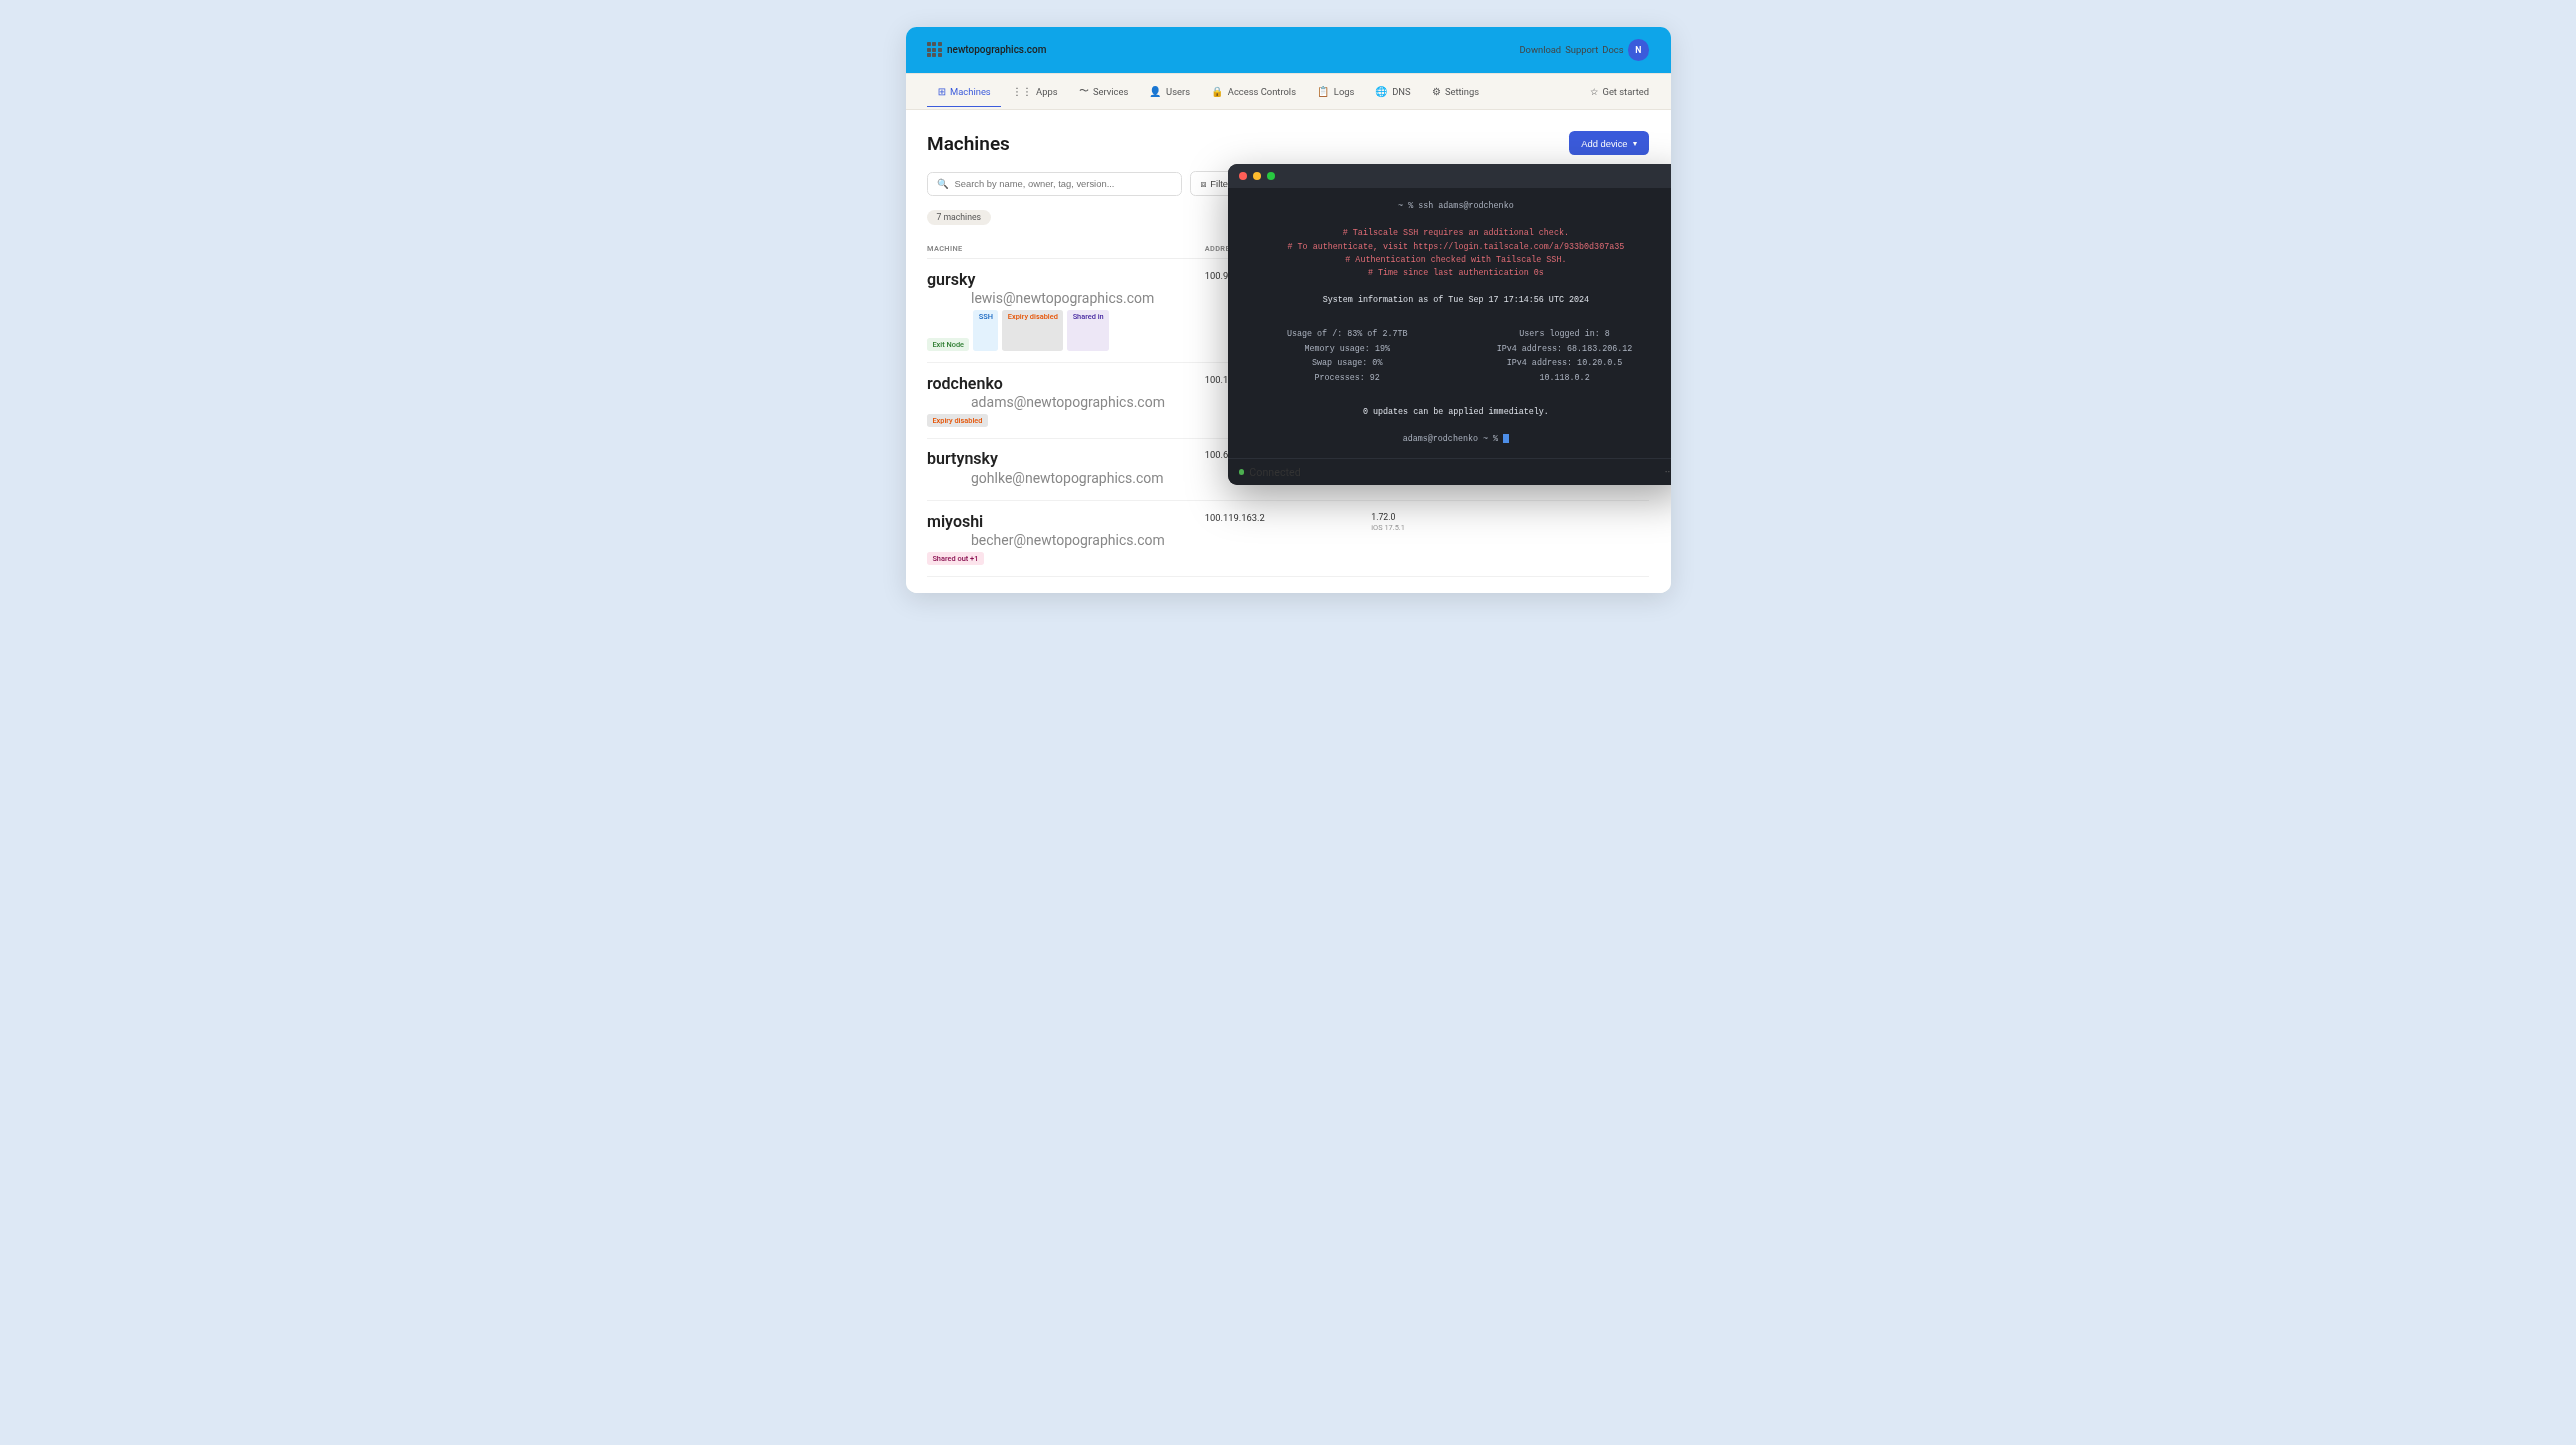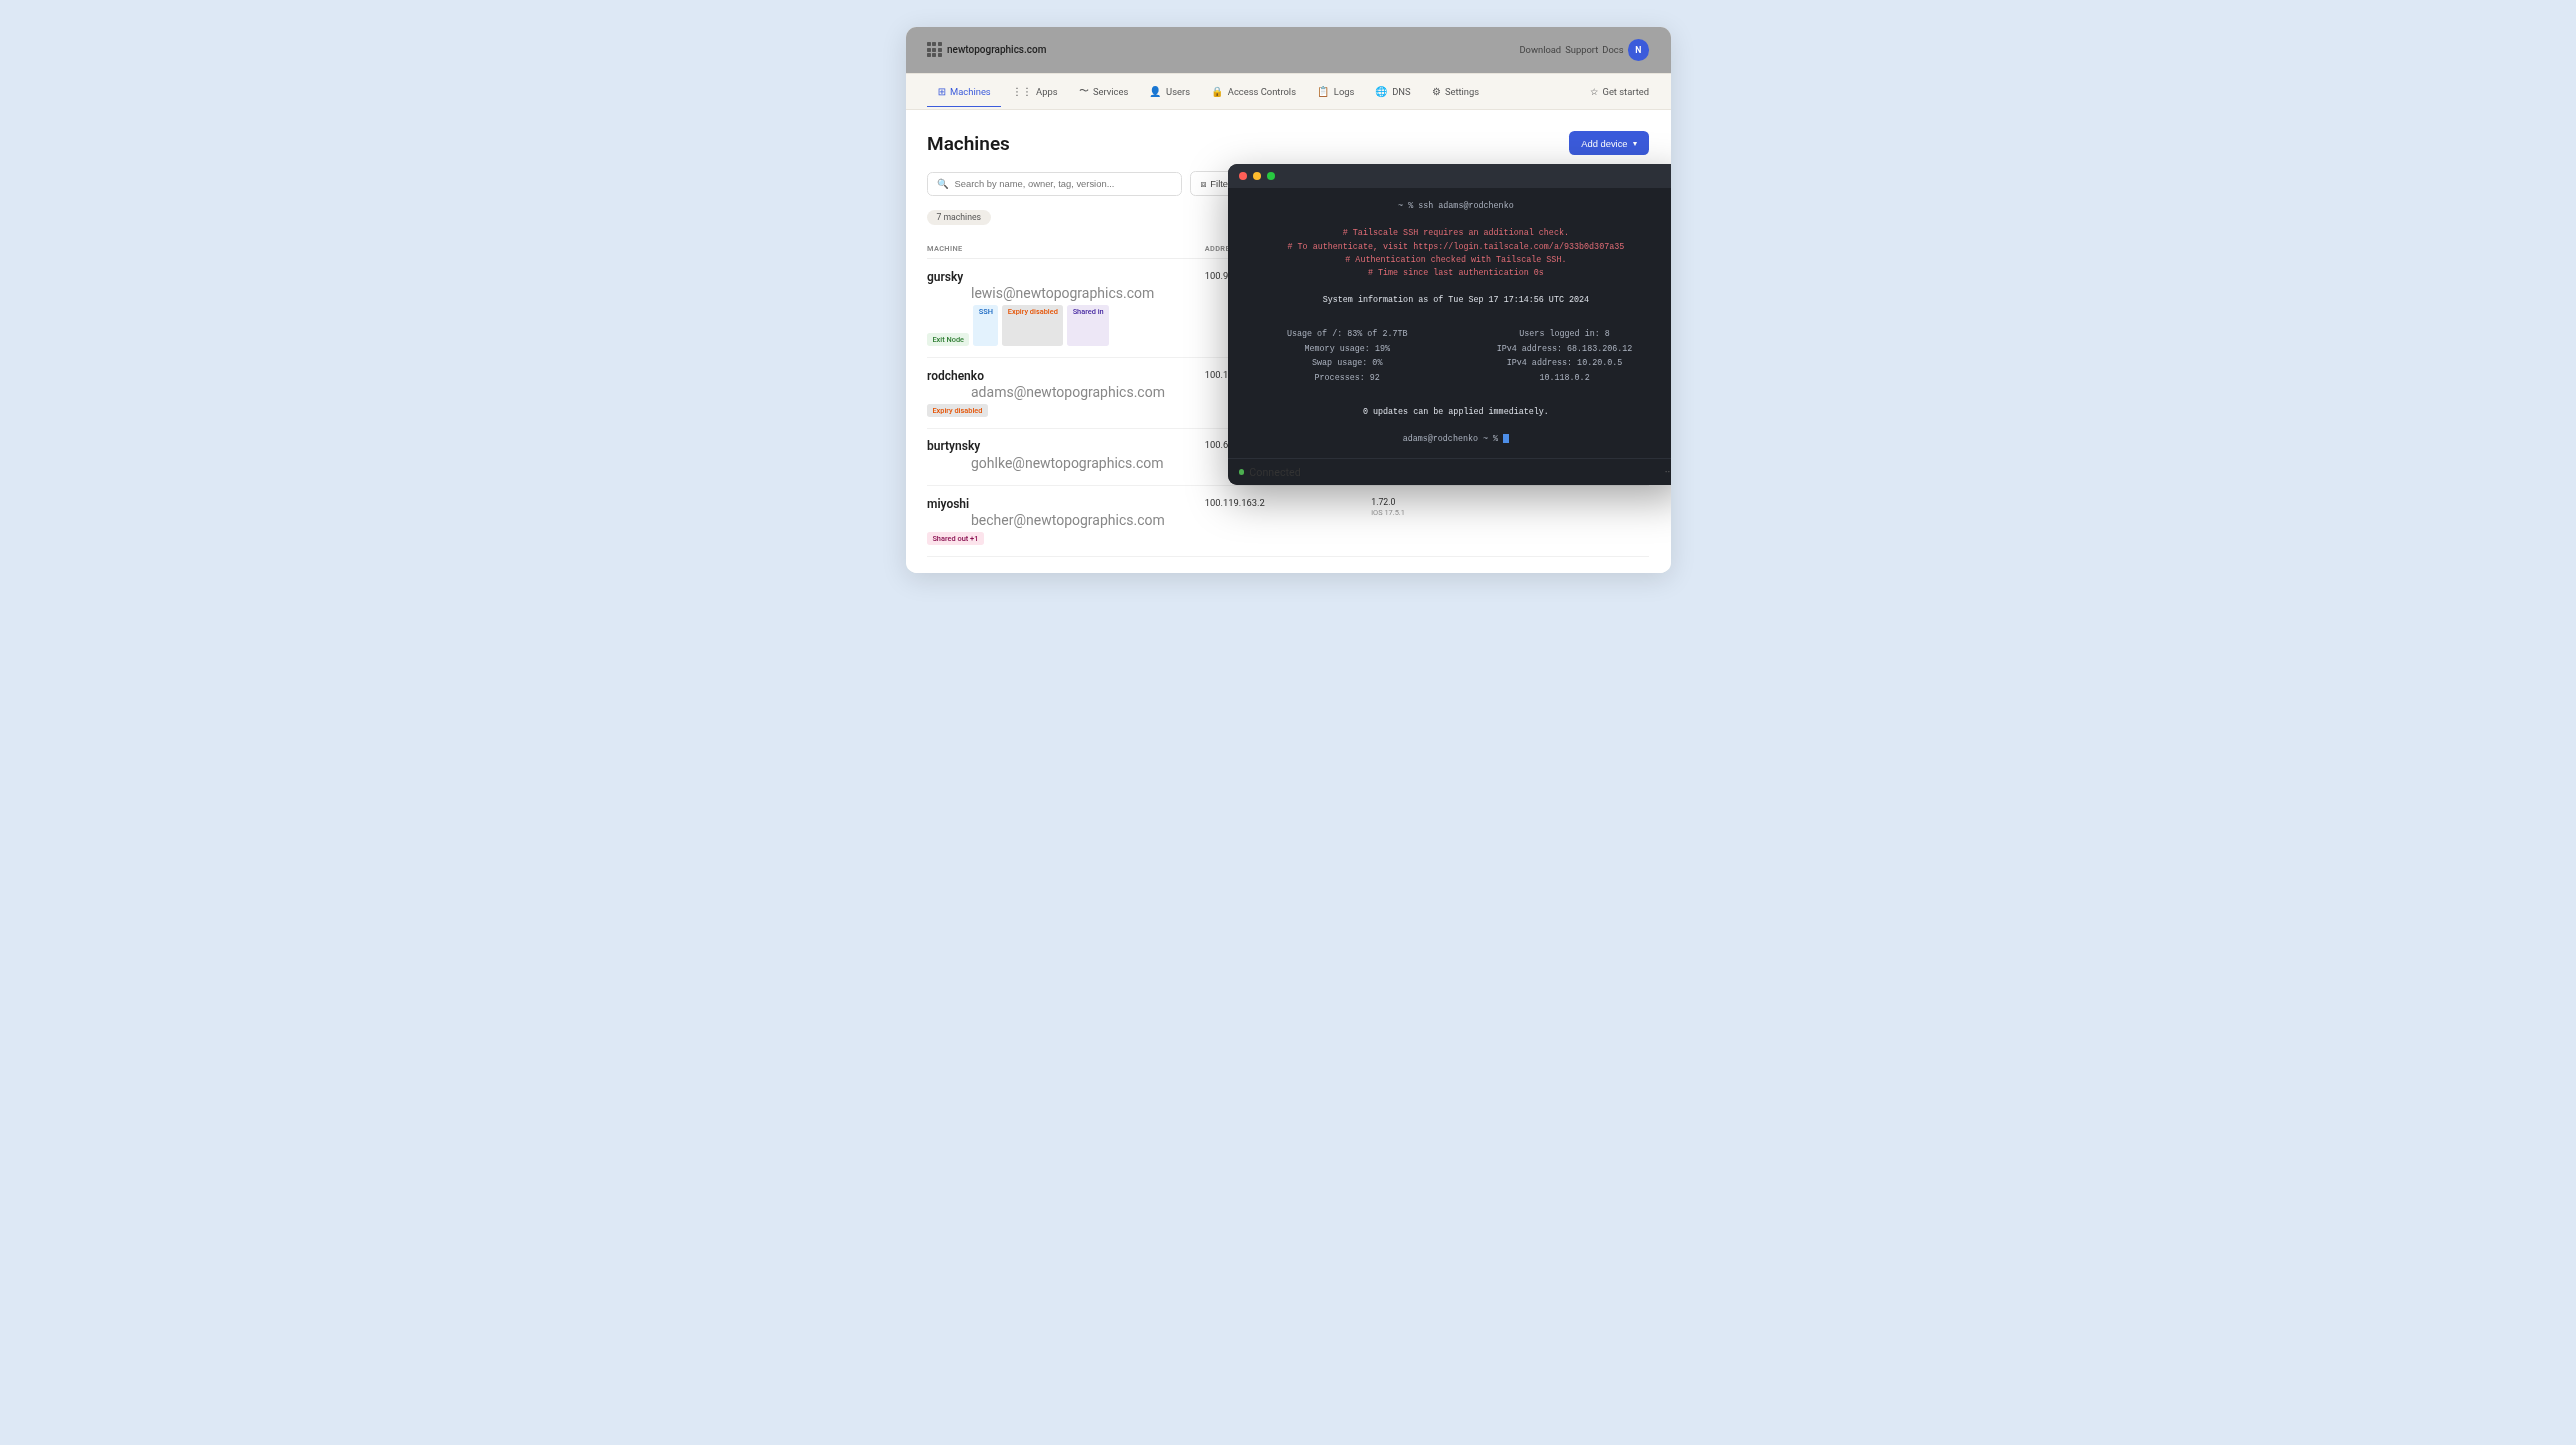--- a/index.html
+++ b/index.html
@@ -12,21 +12,21 @@
     .app-window {
       background: #f7f5f0;
       border-radius: 10.7px;
       box-shadow: 0 5.4px 27px rgba(0,0,0,0.12);
       overflow: hidden;
       max-width: 765px;
       margin: 0 auto;
     }
     
     .header {
-      background: #a3a3a3;
+      background: #0ea5e9;
       padding: 12px 21.5px;
       display: flex;
       align-items: center;
       justify-content: space-between;
       border-bottom: 0.7px solid #e8e4dc;
     }
     .logo-area {
       display: flex;
       align-items: center;
       gap: 5.4px;
@@ -202,21 +202,21 @@
       text-transform: uppercase;
     }
     .machine-row {
       display: grid;
       grid-template-columns: 2fr 1.2fr 1fr 1fr;
       padding: 10.7px 0;
       border-bottom: 0.7px solid #f0f0f0;
       align-items: start;
     }
     .machine-name {
-      font-size: 12px;
+      font-size: 16px;
       font-weight: 600;
       color: #222;
     }
     .machine-owner {
       font-size: 14px;
       color: #888;
       margin-top: 1.3px;
       margin-bottom: 4px;
       margin-left: 44px;
     }

